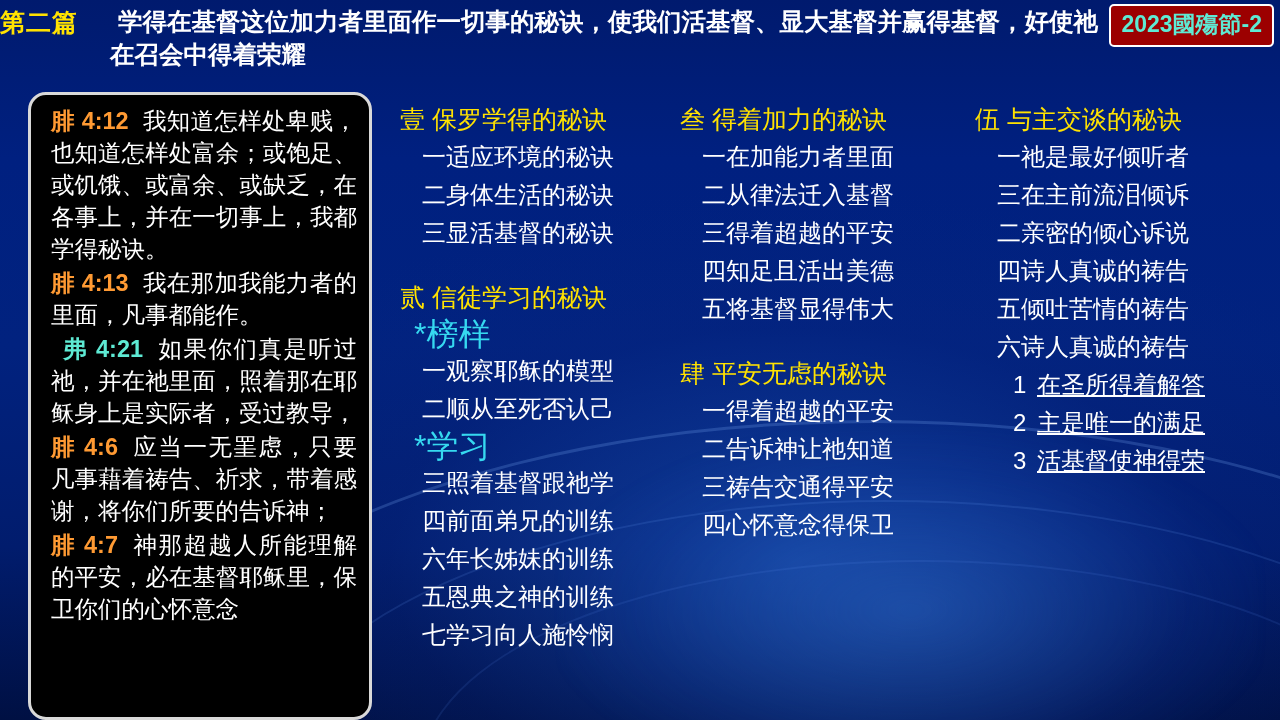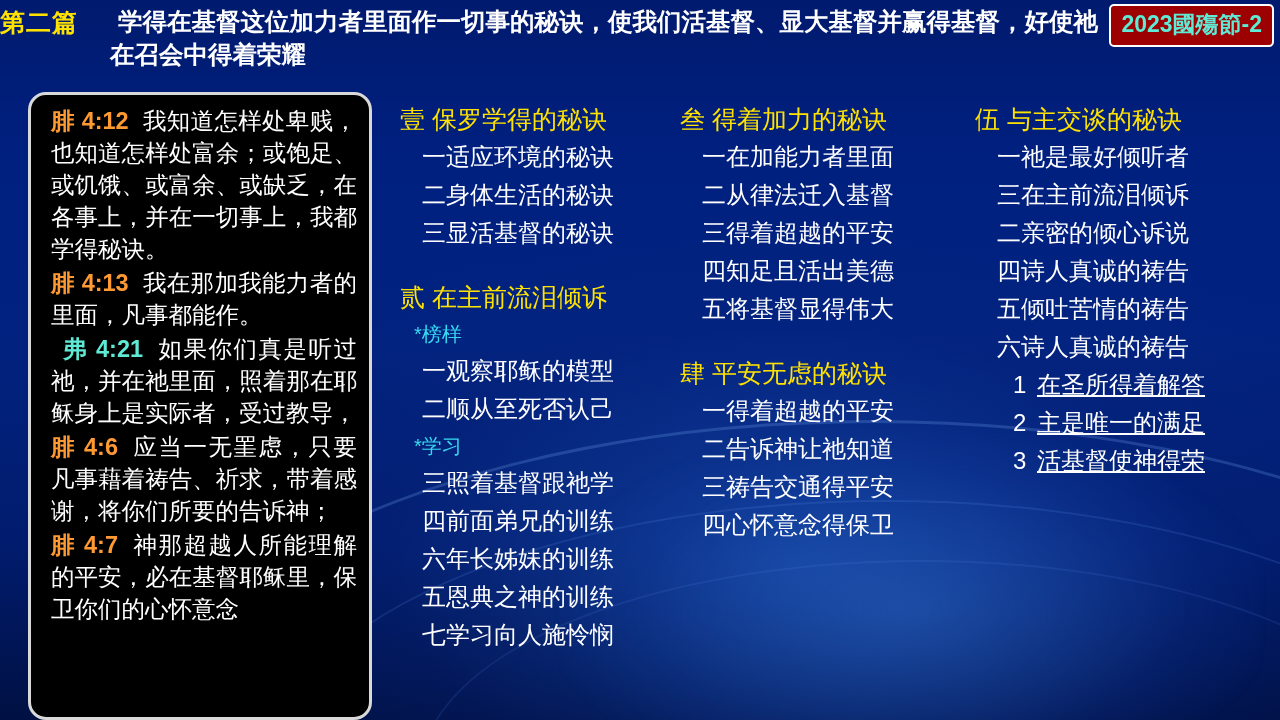--- a/index.html
+++ b/index.html
@@ -134,21 +134,21 @@
     line-height: 38px;
     white-space: nowrap;
     padding-left: 22px;
   }
   .item .num {
     display: inline-block;
     min-width: 24px;
   }
   .sub-head {
     color: #36d9f0;
-    font-size: 20px;
+    font-size: 32px;
     line-height: 36px;
     padding-left: 14px;
     white-space: nowrap;
   }
   .spacer { height: 26px; }
   .item.sub {
     padding-left: 38px;
     text-decoration: underline;
   }
 </style>
@@ -174,21 +174,21 @@
       <div class="verse"><span class="ref">腓 4:6</span><span class="gap"></span><span>应当一无罣虑，只要凡事藉着祷告、祈求，带着感谢，将你们所要的告诉神；</span></div>
       <div class="verse"><span class="ref">腓 4:7</span><span class="gap"></span><span>神那超越人所能理解的平安，必在基督耶稣里，保卫你们的心怀意念</span></div>
     </div>
 
   <div class="col col-1" id="col-0">
       <div class="sec-title">壹 保罗学得的秘诀</div>
       <div class="item"><span class="num">一</span><span>适应环境的秘诀</span></div>
       <div class="item"><span class="num">二</span><span>身体生活的秘诀</span></div>
       <div class="item"><span class="num">三</span><span>显活基督的秘诀</span></div>
       <div class="spacer"></div>
-      <div class="sec-title">贰 在主前流泪倾诉</div>
+      <div class="sec-title">贰 信徒学习的秘诀</div>
       <div class="sub-head">*榜样</div>
       <div class="item"><span class="num">一</span><span>观察耶稣的模型</span></div>
       <div class="item"><span class="num">二</span><span>顺从至死否认己</span></div>
       <div class="sub-head">*学习</div>
       <div class="item"><span class="num">三</span><span>照着基督跟祂学</span></div>
       <div class="item"><span class="num">四</span><span>前面弟兄的训练</span></div>
       <div class="item"><span class="num">六</span><span>年长姊妹的训练</span></div>
       <div class="item"><span class="num">五</span><span>恩典之神的训练</span></div>
       <div class="item"><span class="num">七</span><span>学习向人施怜悯</span></div>
     </div>

